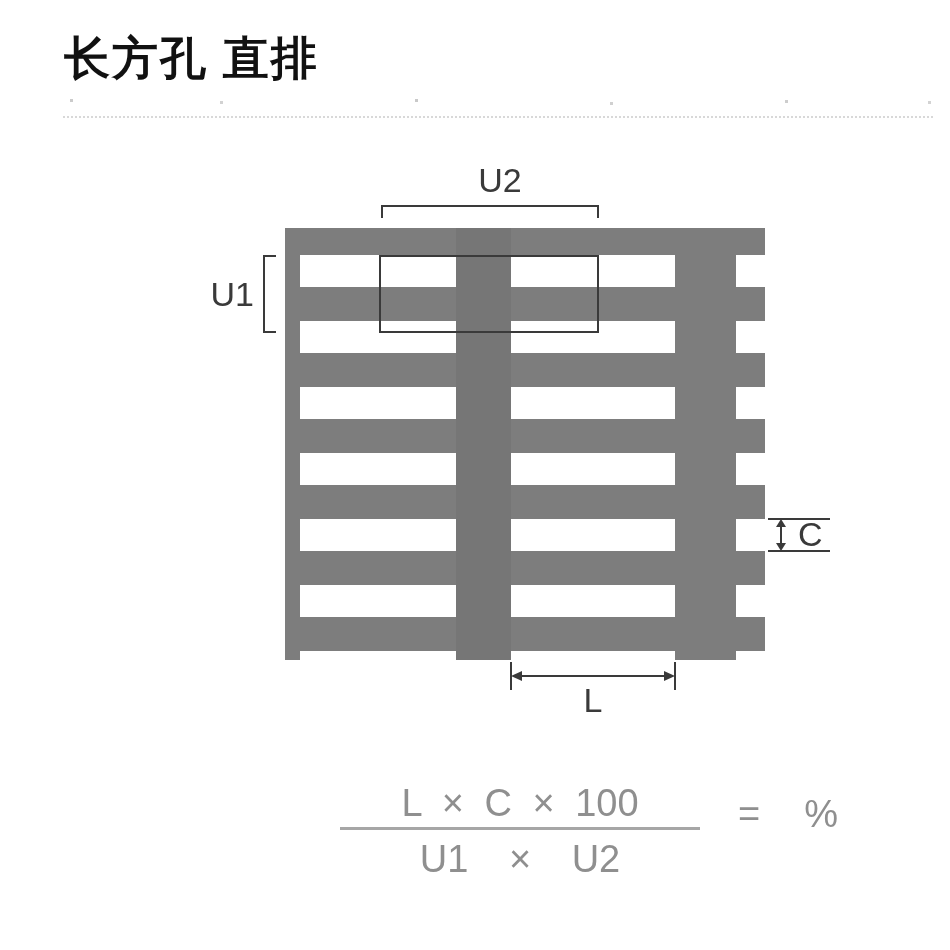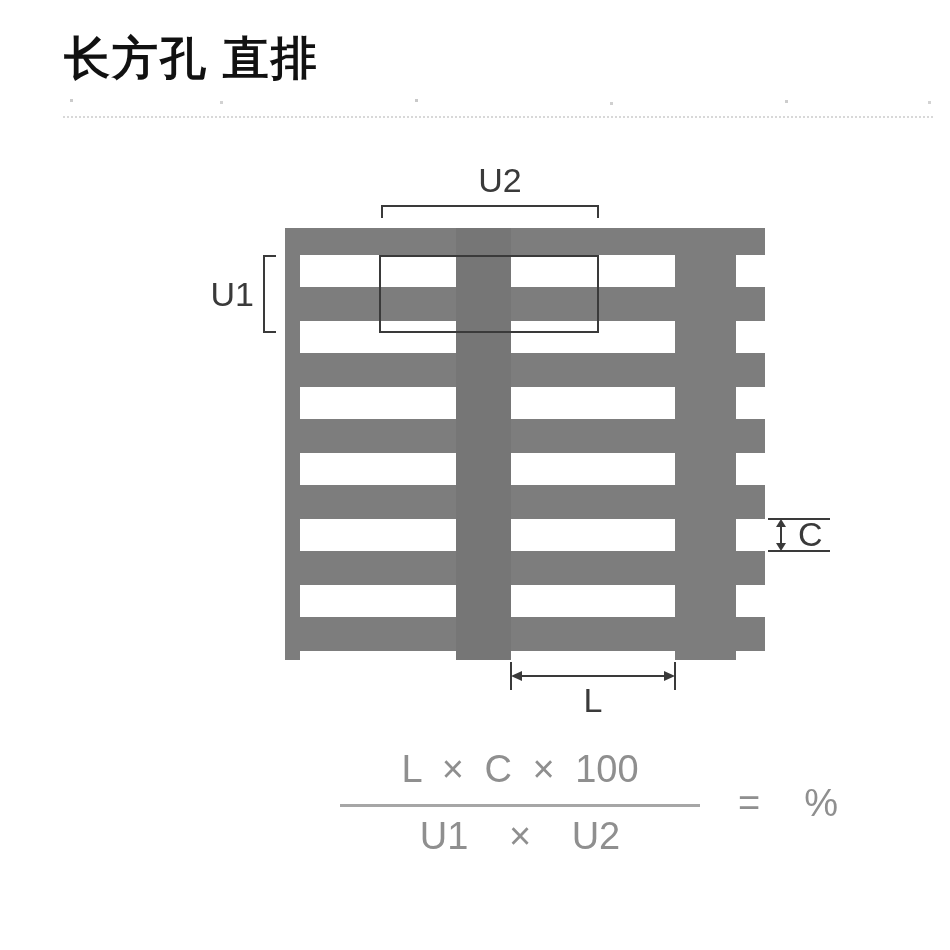--- a/index.html
+++ b/index.html
@@ -40,21 +40,21 @@
     font-family: "Liberation Sans", "DejaVu Sans", sans-serif;
     font-size: 34px;
   }
 
   .formula {
     position: absolute; left: 340px; top: 748px;
     display: flex; align-items: center; gap: 38px;
     color: var(--formula, #8f8f8f);
   }
   .fraction { width: 360px; text-align: center; font-size: 38px; }
-  .numerator { word-spacing: 10px; padding: 0 8px 13px 8px; }
+  .numerator { word-spacing: 10px; padding: 0 8px 2px 8px; margin-top: 34px; }
   .frac-line { border-top: 3px solid var(--fracline, #a6a6a6); }
   .denominator { word-spacing: 30px; padding-top: 8px; }
   .equals { font-size: 38px; }
   .percent { font-size: 38px; margin-left: 6px; }
 </style>
 </head>
 <body>
 
 <div class="page">
 

